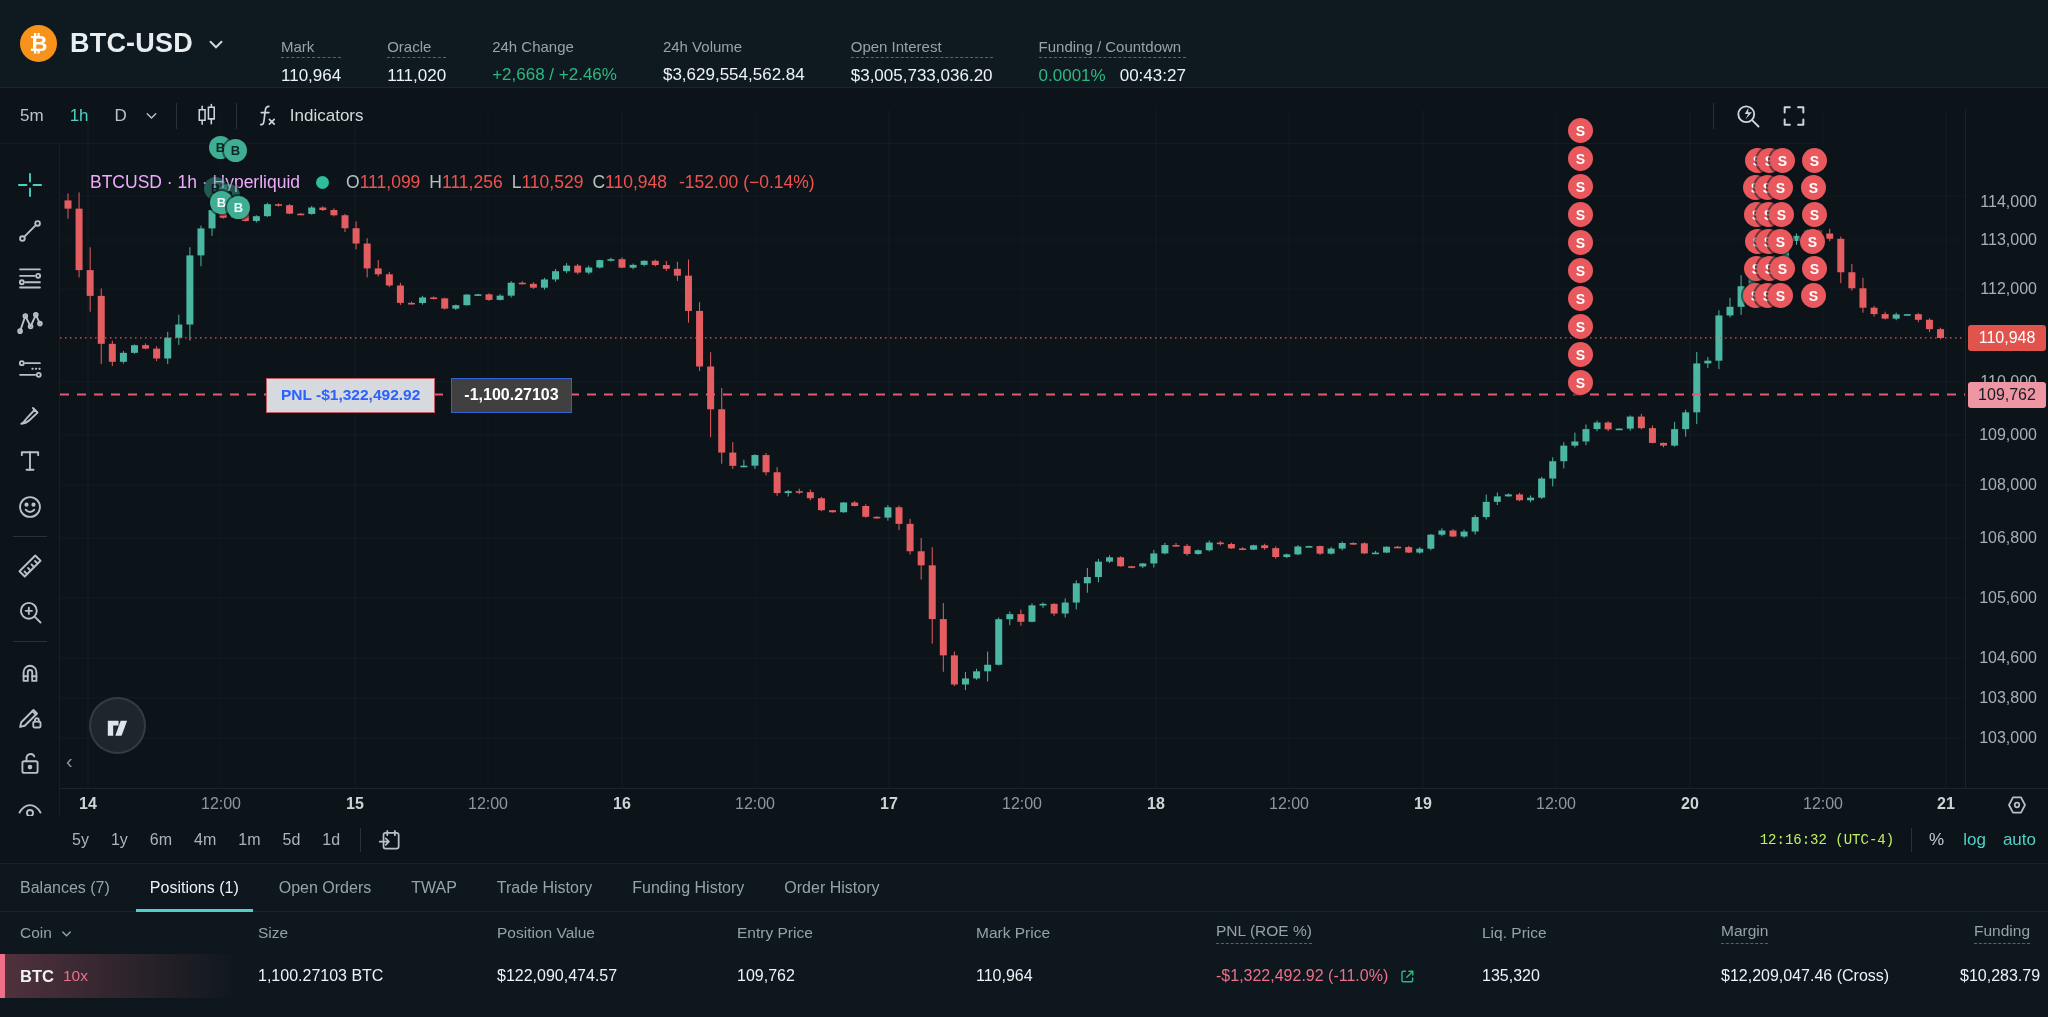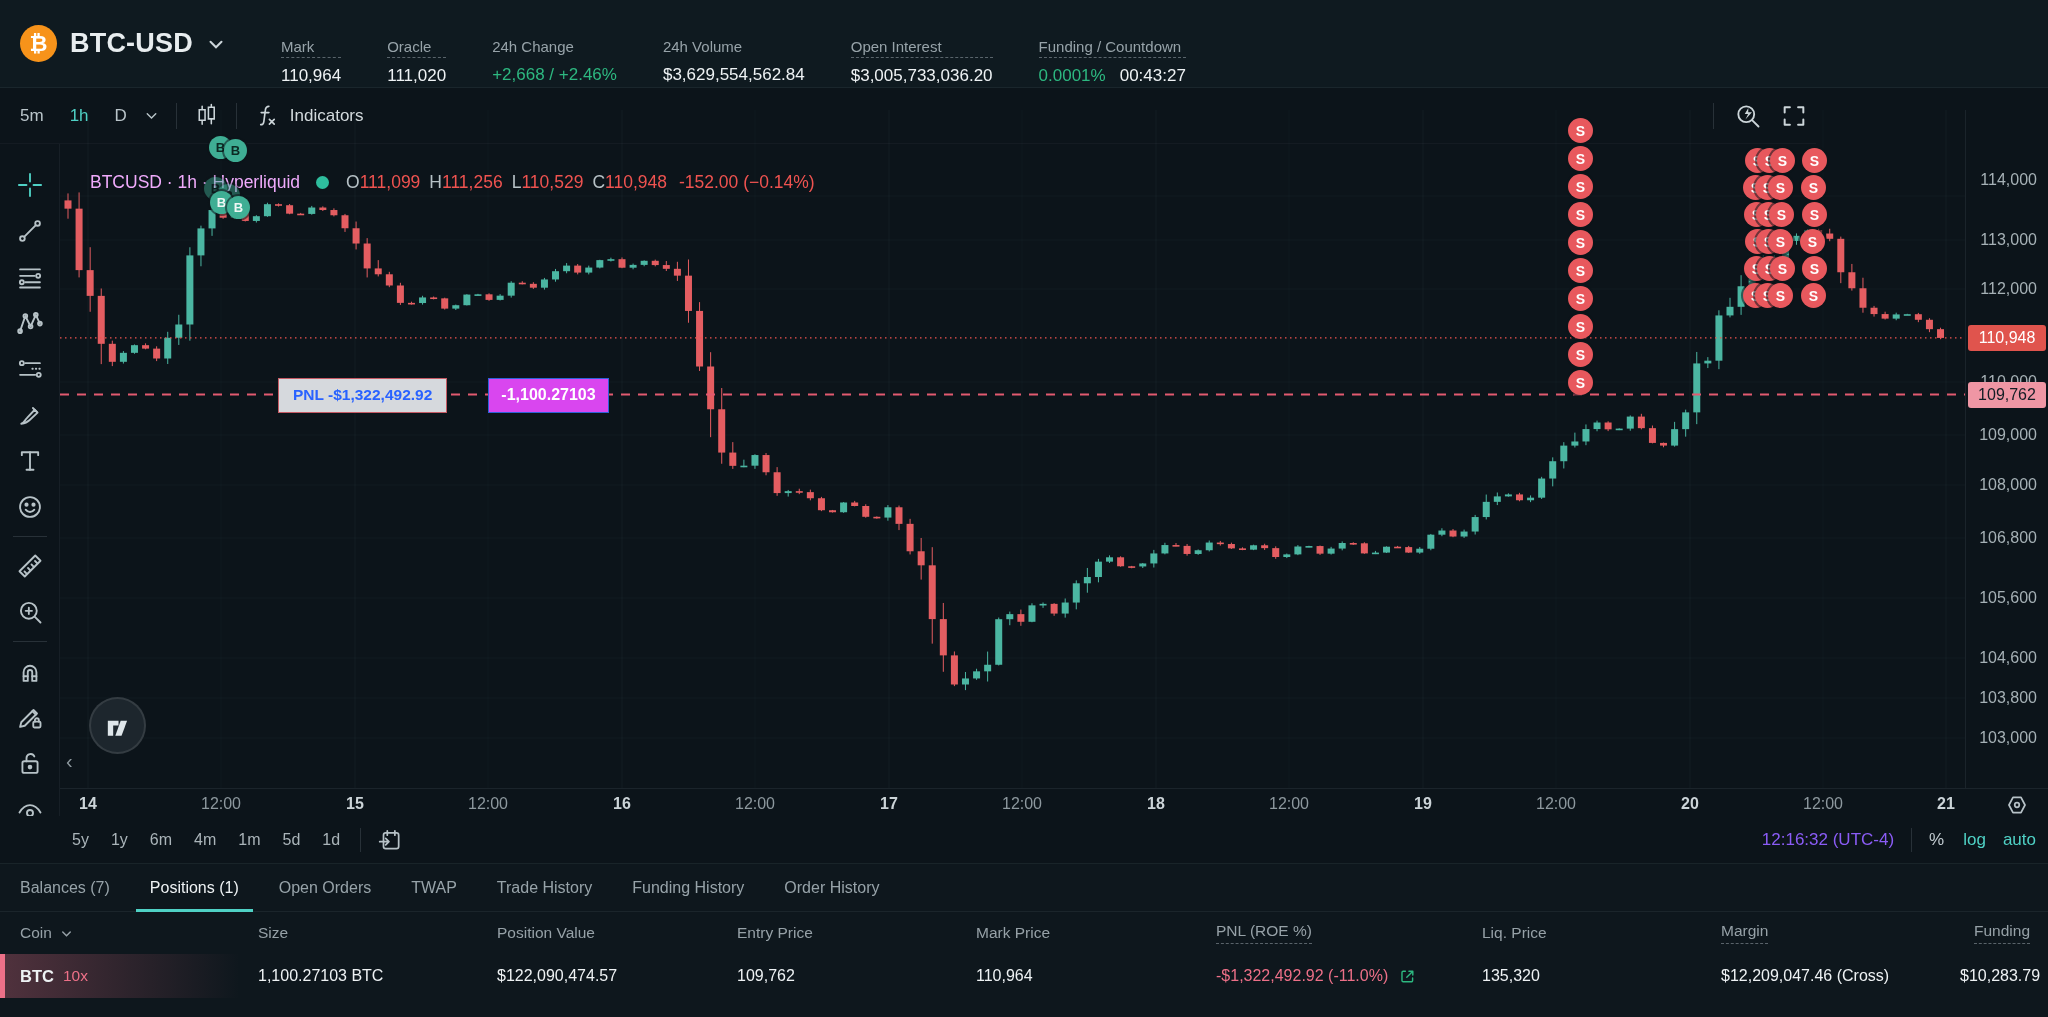--- a/index.html
+++ b/index.html
@@ -88,34 +88,34 @@
   .axis-settings { position:absolute; left:2004px; top:792px; color:#b7c2c7; z-index:6; }
   .range-bar {
     position:absolute; left:0; top:816px; width:2048px; height:47px; z-index:5;
     display:flex; align-items:center; background:#0c141a;
   }
   .range-item { font-size:16px; color:#aab4b9; margin-left:22px; cursor:pointer; }
   .range-item:first-child { margin-left:72px; }
   .range-sep { width:1px; height:24px; background:rgba(170,185,192,.18); margin-left:20px; }
   .goto-icon { color:#b7c2c7; margin-left:16px; display:flex; cursor:pointer; }
   .clock-group { position:absolute; right:10px; display:flex; align-items:center; }
-  .clock-time { font-size:17px; color:#8b5cf6; }
+  .clock-time { font-size:14px; color:#bef264;font-family:Liberation Mono, monospace; }
   .clock-sep { width:1px; height:24px; background:rgba(170,185,192,.18); margin:0 17px; }
   .scale-btn { font-size:17px; color:#c2cbd0; margin-right:19px; cursor:pointer; }
   .scale-btn.teal { color:#4fd1c5; margin-right:17px; }
   .scale-btn:last-child { margin-right:2px; }
   
-  .pnl-tip { position:absolute; left:278px; top:378px; display:flex; z-index:7; height:35px; }
+  .pnl-tip { position:absolute; left:266px; top:378px; display:flex; z-index:7; height:35px;gap:16px; }
   .pnl-left {
     background:#d6d9dd; border:1px solid #c65a64; color:#2962ff;
     font-weight:700; font-size:15.5px; display:flex; align-items:center; padding:0 14px;
   }
   .pnl-right {
-    background:#d946ef; border:1px solid #2e62d9; color:#fff;
-    font-weight:700; font-size:16px; display:flex; align-items:center; padding:0 12px;margin-left:41px;
+    background:#404040; border:1px solid #2e62d9; color:#fff;
+    font-weight:700; font-size:16px; display:flex; align-items:center; padding:0 12px;
   }
   .badge { position:absolute; border-radius:50%; display:flex; align-items:center; justify-content:center;
     font-weight:700; box-shadow:0 0 0 2px rgba(12,20,26,.55); z-index:6; }
   .badge-s { width:25px; height:25px; background:#e8585d; color:#fff; font-size:14px; }
   .badge-b { width:23px; height:23px; background:#3fae94; color:#0c2a23; font-size:13px; }
   .badge-b.light { color:#eef7f4; }
   .badge-b.faded { opacity:.45; }
   .tv-watermark {
     position:absolute; left:89px; top:697px; width:57px; height:57px; border-radius:50%;
     background:#1d262d; border:2px solid rgba(255,255,255,.10); z-index:2;
@@ -779,21 +779,21 @@
       <path d="M4.5 9h10v4.5h-5V23h-5z" fill="#dfe6ea"></path>
       <path d="M16.5 9h6l-5.2 14h-5.8z" fill="#dfe6ea"></path>
       <circle cx="19.5" cy="11" r="0" fill="#dfe6ea"></circle>
     </svg>
 </div>
 <div class="pane-chevron">‹</div>
 
 <div class="price-axis" id="price-axis">
   <div class="price-tag tag-last" id="tag-last" style="top: 214.918px;">110,948</div>
   <div class="price-tag tag-entry" id="tag-entry" style="top: 271.614px;">109,762</div>
-<div class="y-label" style="top: 70px;">114,000</div>
+<div class="y-label" style="top: 92px;">114,000</div>
     <div class="y-label" style="top: 130px;">113,000</div>
     <div class="y-label" style="top: 179px;">112,000</div>
     <div class="y-label" style="top: 272px;">110,000</div>
     <div class="y-label" style="top: 325px;">109,000</div>
     <div class="y-label" style="top: 375px;">108,000</div>
     <div class="y-label" style="top: 428px;">106,800</div>
     <div class="y-label" style="top: 488px;">105,600</div>
     <div class="y-label" style="top: 548px;">104,600</div>
     <div class="y-label" style="top: 588px;">103,800</div>
     <div class="y-label" style="top: 628px;">103,000</div>

